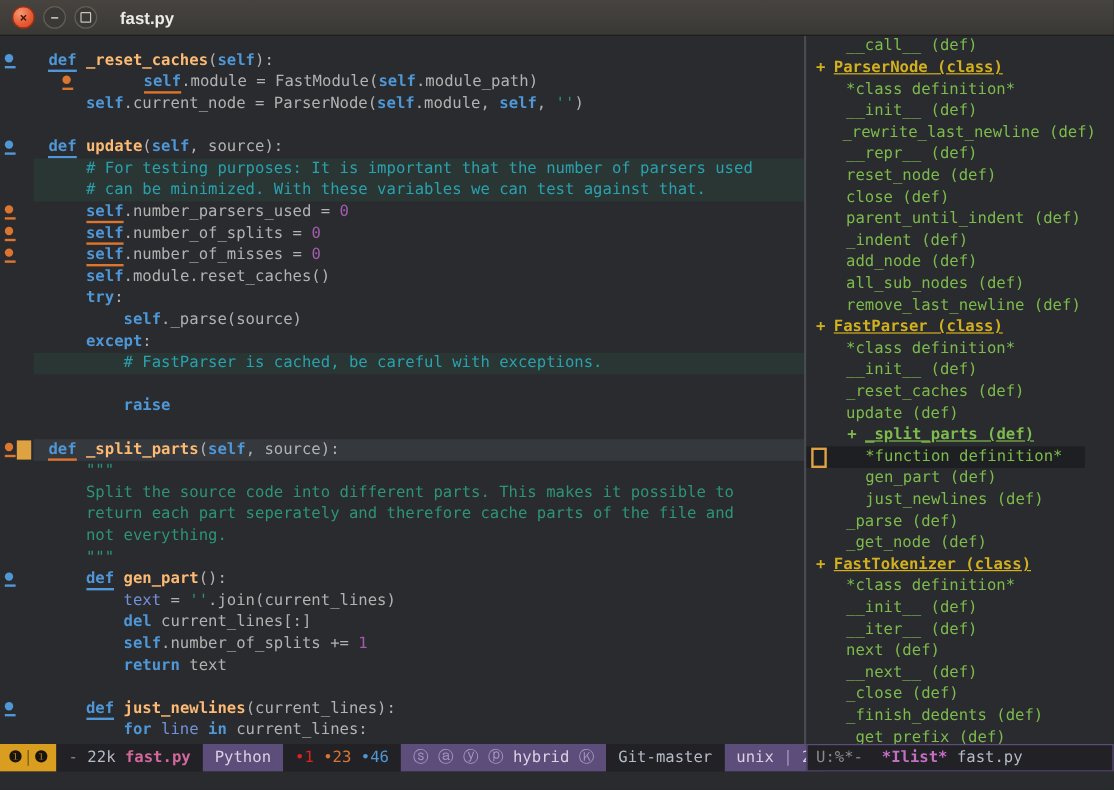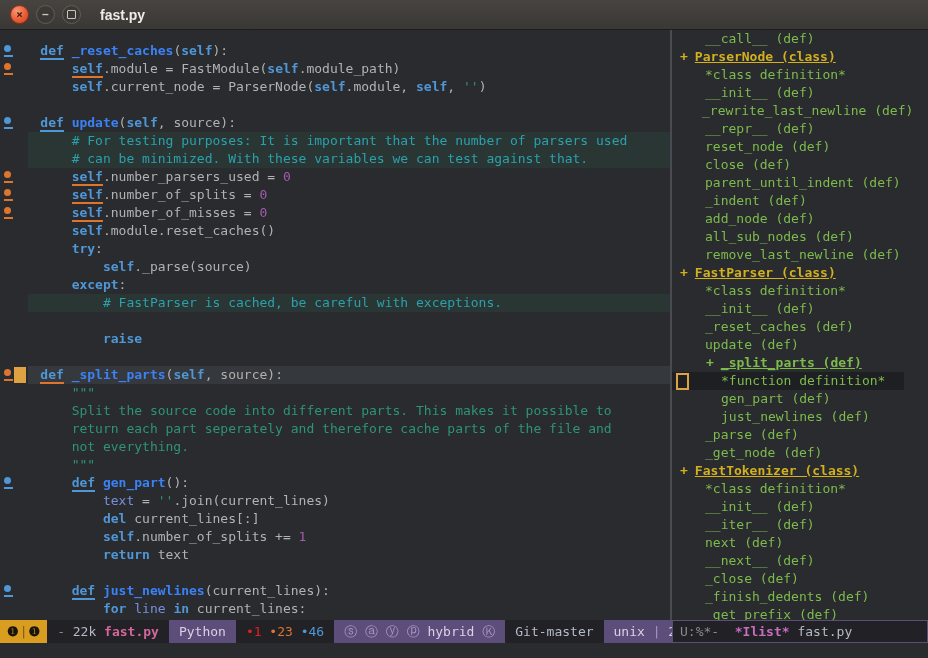--- a/index.html
+++ b/index.html
@@ -34,21 +34,21 @@
   .mark .dot{display:block;width:7px;height:7px;border-radius:4px;background:currentColor;}
   .mark .bar{display:block;width:9px;height:2px;background:currentColor;margin-top:3px;}
   .m-b{color:#4f97d7;} .m-o{color:#dc752f;} .m-c{color:#dc752f;}
   .cursor-rect{position:absolute;left:14px;top:1px;width:12px;height:16px;background:#dfa242;}
   pre.code{margin:0;position:absolute;left:9px;top:0;white-space:pre;
     font:13px/18px "DejaVu Sans Mono",monospace;color:#b2b2b2;}
   .t-pl{color:#b2b2b2;}
   .t-kw{color:#4f97d7;font-weight:bold;}
   .t-kwub{color:#4f97d7;font-weight:bold;border-bottom:2px solid #4f97d7;}
   .t-kwuo{color:#4f97d7;font-weight:bold;border-bottom:2px solid #dc752f;}
-  .t-fn{color:#3b82f6;font-weight:bold;}
+  .t-fn{color:#fdba74;font-weight:bold;}
   .t-st{color:#2d9574;}
   .t-cm{color:#2aa1ae;}
   .t-nu{color:#a45bad;}
   .t-va{color:#7590db;}
 
   
   .divider{position:absolute;left:670px;top:30px;width:2px;height:590px;background:#4a4a52;cursor:col-resize;}
 
   
   .outline{position:absolute;left:672px;top:30px;width:256px;height:590px;overflow:hidden;background:#292b2e;}
@@ -94,21 +94,21 @@
 </div>
 
 <div class="editor">
     <div class="code-line" style="top: 12px;">
       <span class="mark m-b">
         <i class="dot"></i>
         <i class="bar"></i>
       </span>
       <pre class="code"><span class="t-pl">    </span><span class="t-kwub">def</span><span class="t-pl"> </span><span class="t-fn">_reset_caches</span><span class="t-pl">(</span><span class="t-kw">self</span><span class="t-pl">):</span></pre>
     </div>
-    <div class="code-line" style="top: 30px;">
+    <div class="code-line" style="top: 30px; margin-left: 48px;">
       <span class="mark m-o">
         <i class="dot"></i>
         <i class="bar"></i>
       </span>
       <pre class="code"><span class="t-pl">        </span><span class="t-kwuo">self</span><span class="t-pl">.module = FastModule(</span><span class="t-kw">self</span><span class="t-pl">.module_path)</span></pre>
     </div>
     <div class="code-line" style="top: 48px;">
       <pre class="code"><span class="t-pl">        </span><span class="t-kw">self</span><span class="t-pl">.current_node = ParserNode(</span><span class="t-kw">self</span><span class="t-pl">.module, </span><span class="t-kw">self</span><span class="t-pl">, </span><span class="t-st">''</span><span class="t-pl">)</span></pre>
     </div>
     <div class="code-line" style="top: 66px;">

